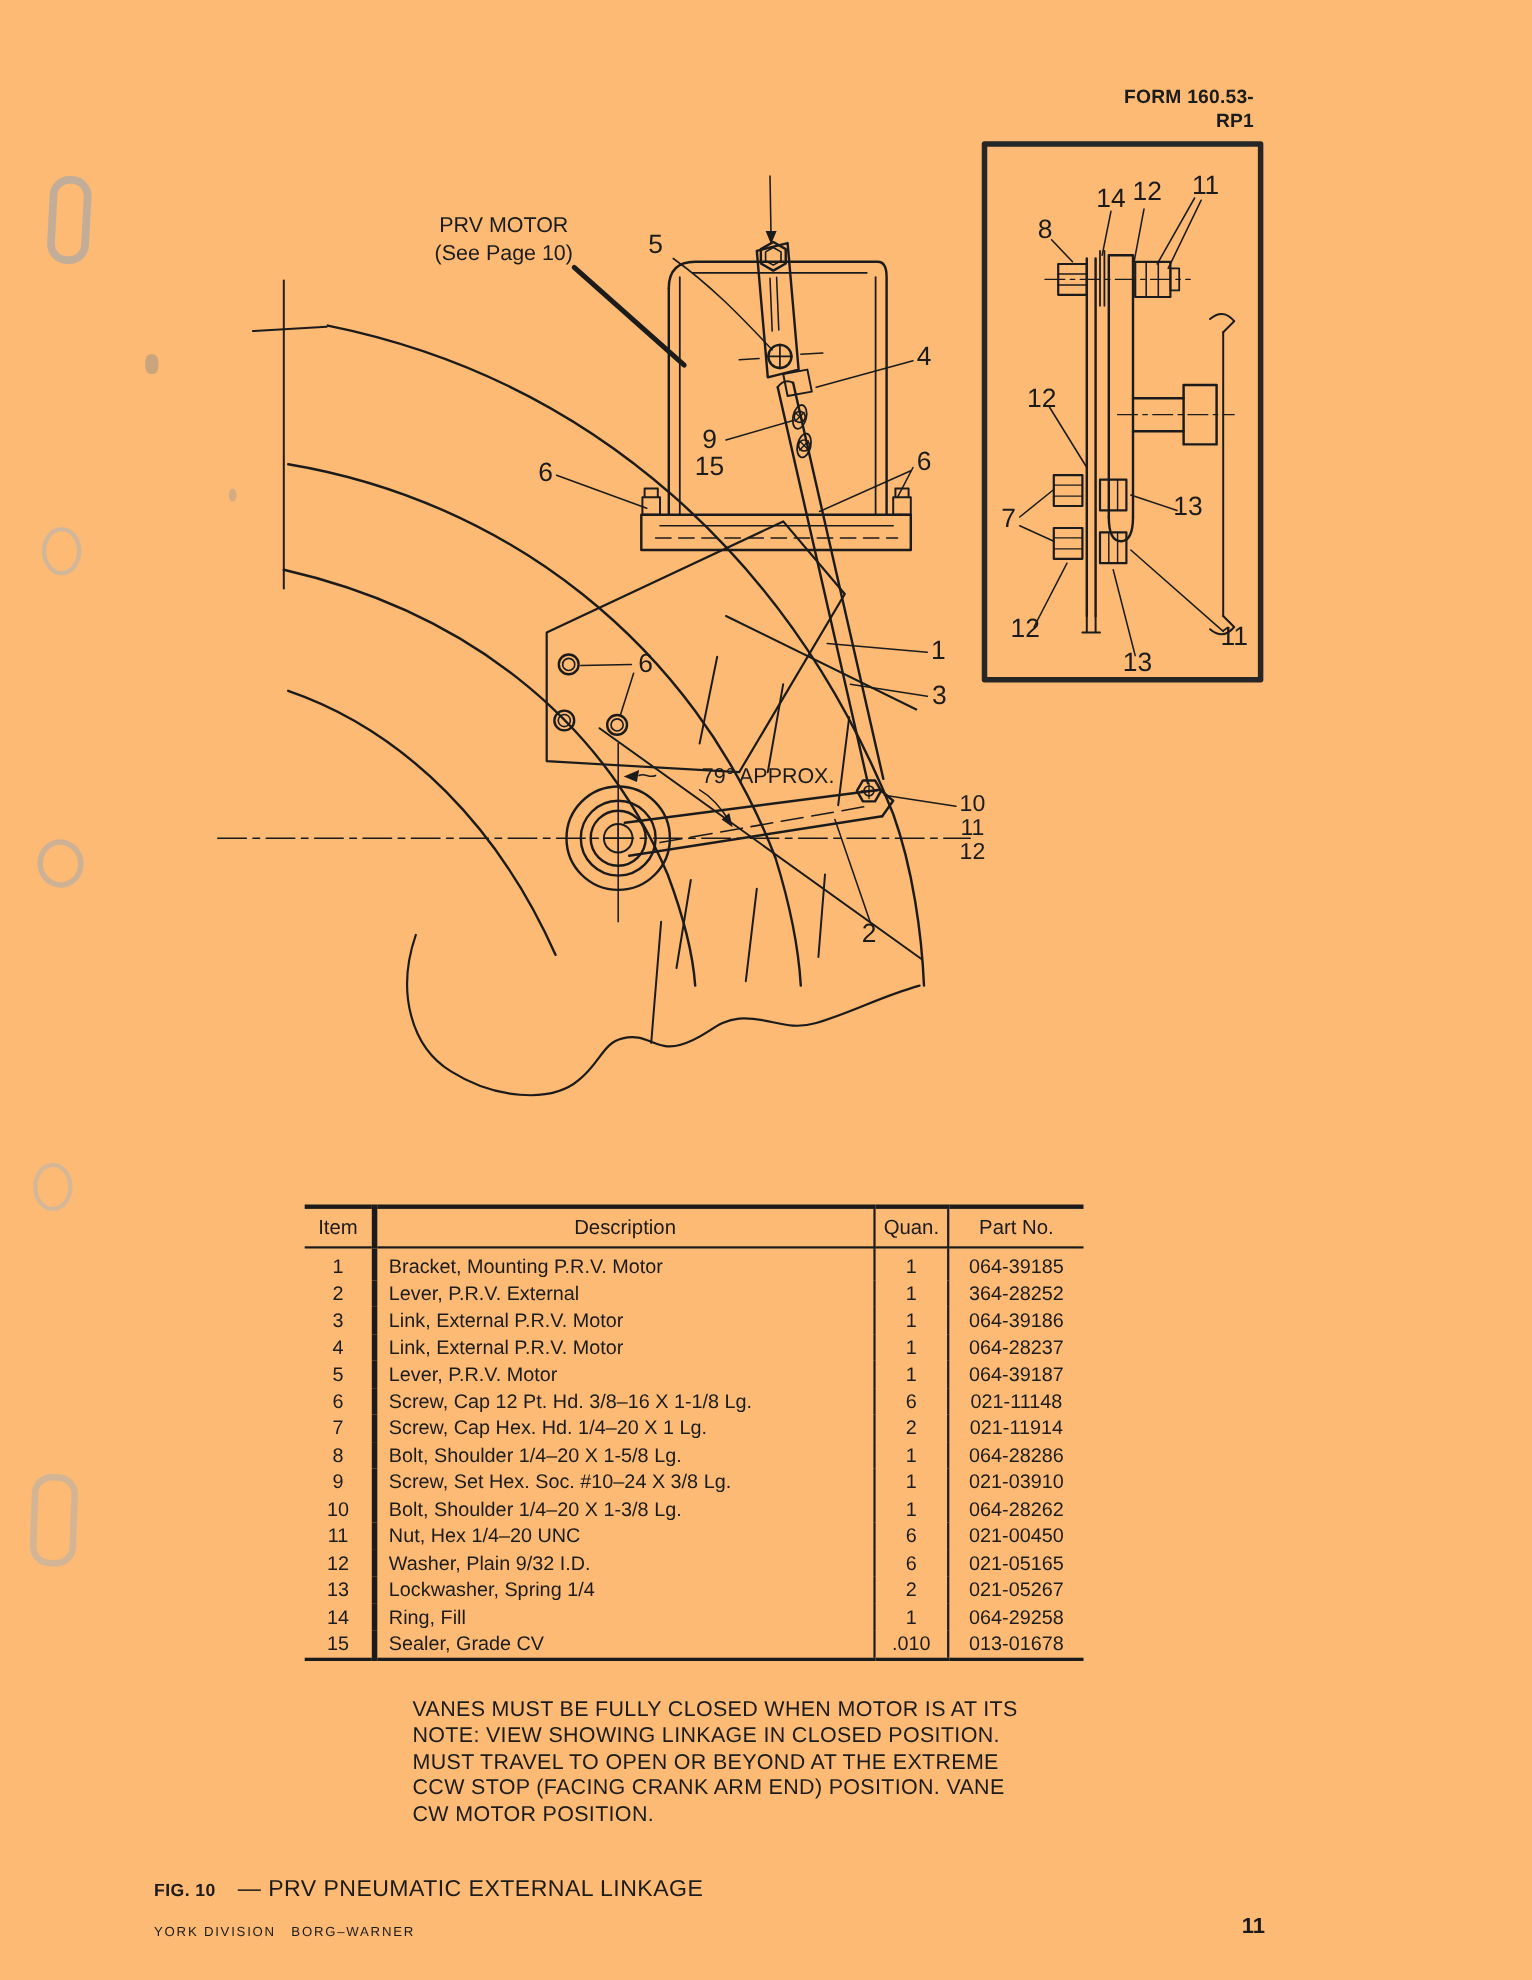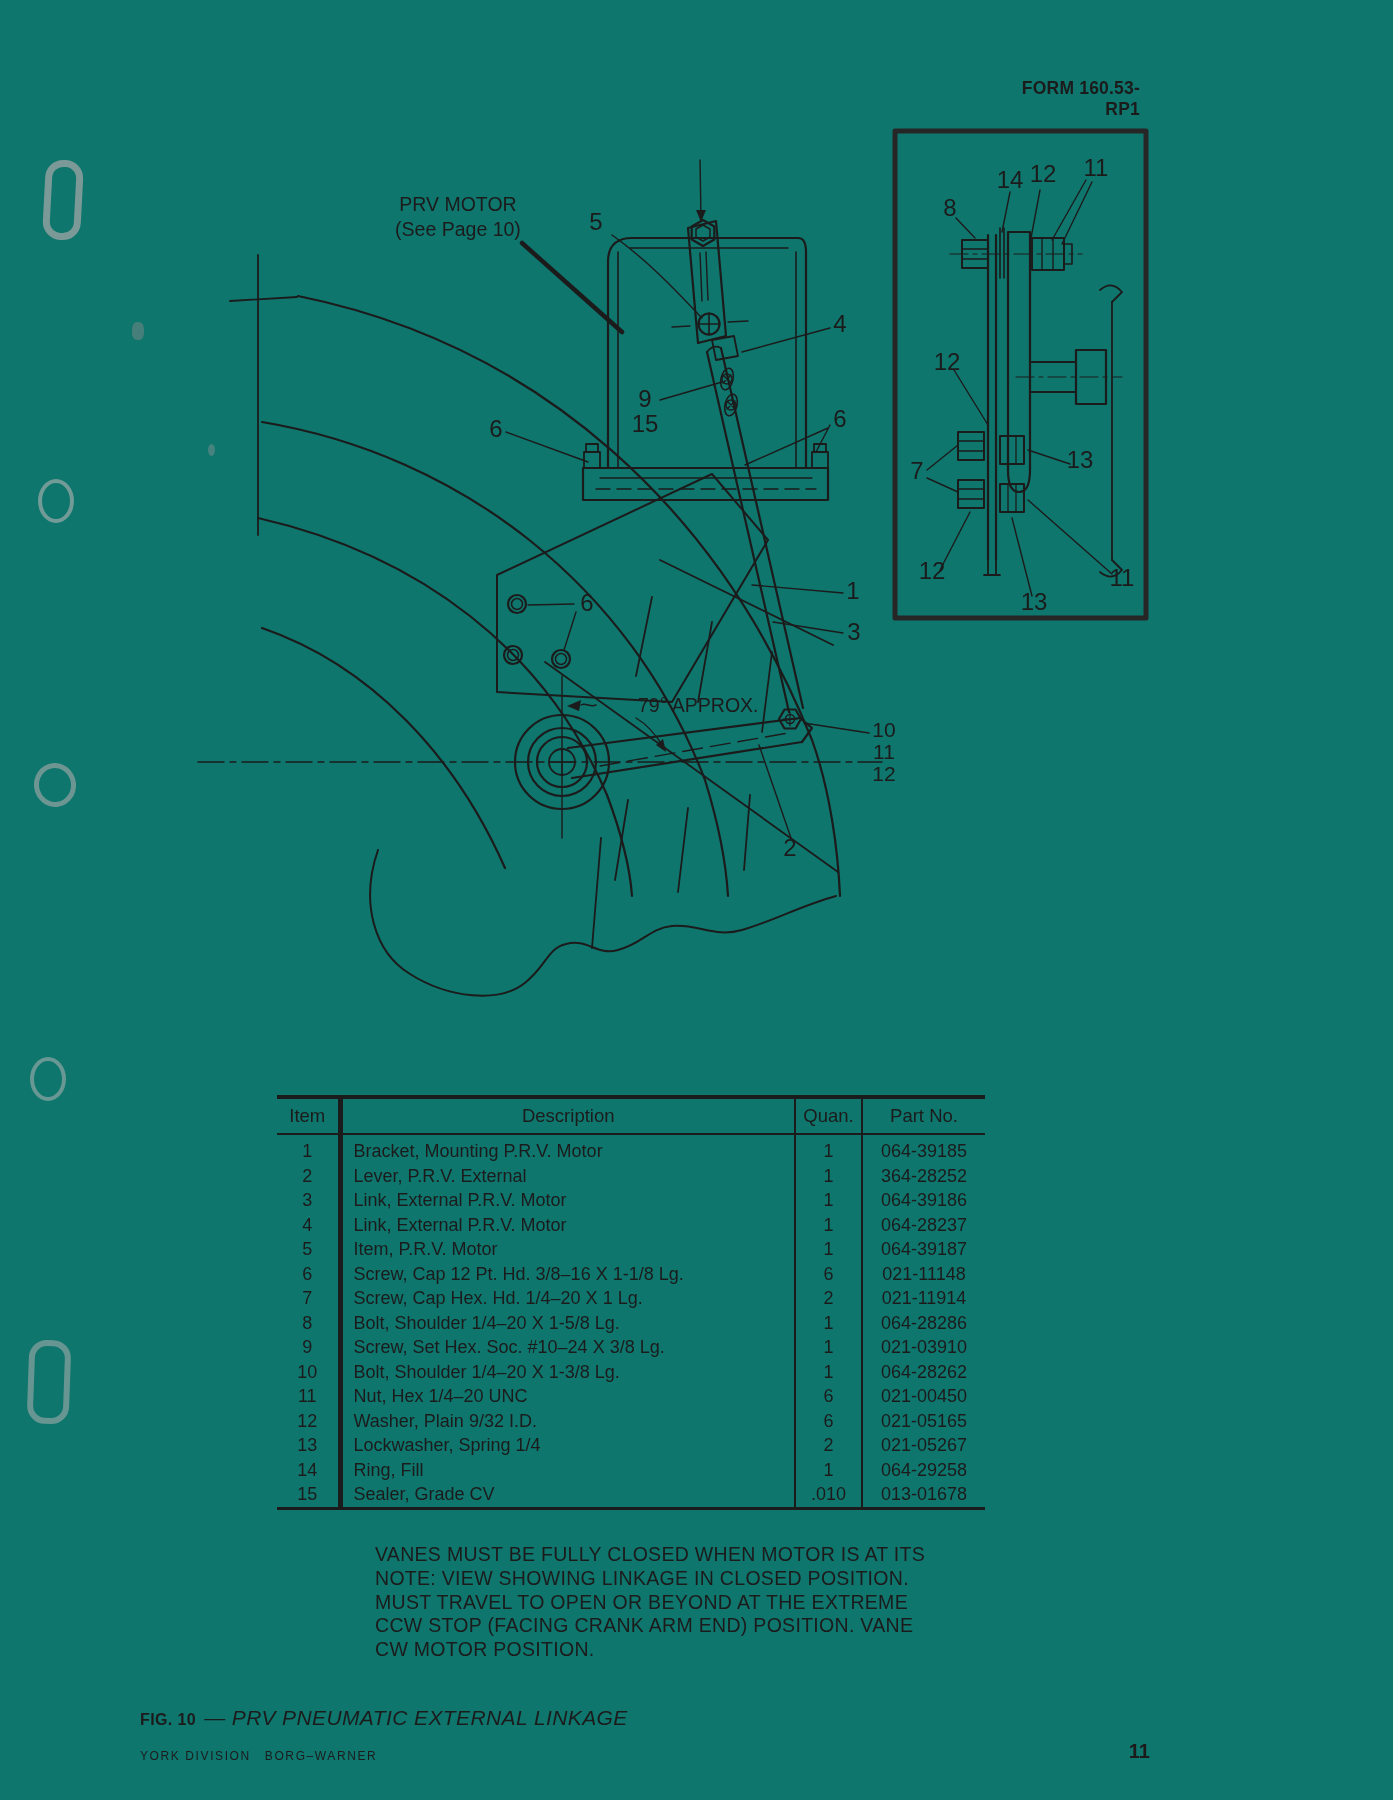--- a/index.html
+++ b/index.html
@@ -1,20 +1,20 @@
 <!DOCTYPE html>
 <html><head>
 <meta charset="utf-8">
 <style>
   html,body{margin:0;padding:0;background:#e8e8e4;}
   .page{
     position:relative;
     width:1393px;height:1800px;
     margin:0 auto;
-    background:#0f766e;
+    background:#fdba74;
     font-family:"Liberation Sans", sans-serif;
     color:#1b1b1b;
     overflow:hidden;
   }
   .form-number{
     position:absolute;left:1000px;top:78px;width:140px;
     font-size:17.5px;font-weight:bold;letter-spacing:.2px;text-align:right;
   }
   
   .hole{position:absolute;border-radius:18px;}
@@ -58,21 +58,21 @@
   .parts-table tbody tr:last-child td{border-bottom:3px solid #1b1b1b;}
 
   .note-block{
     position:absolute;left:375px;top:1543px;width:560px;
     font-size:19.5px;line-height:23.8px;letter-spacing:.3px;
   }
   .fig-caption{
     position:absolute;left:140px;top:1706px;font-size:21px;letter-spacing:.4px;
   }
   .fig-caption .prefix{font-weight:bold;font-size:16px;margin-top:27px;}
-  .fig-caption .rest{margin-left:8px;font-style:italic;}
+  .fig-caption .rest{margin-left:20px;}
   .footer-line{
     position:absolute;left:140px;top:1749px;font-size:12px;letter-spacing:1.6px;
   }
   .footer-line .sep{display:inline-block;width:14px;}
   .page-number{
     position:absolute;left:1090px;top:1740px;width:60px;text-align:right;
     font-size:20px;font-weight:bold;
   }
 </style>
 </head>
@@ -319,21 +319,21 @@
           <td class="part">064-39186</td>
         </tr>
         <tr>
           <td class="item">4</td>
           <td class="desc">Link, External P.R.V. Motor</td>
           <td class="quan">1</td>
           <td class="part">064-28237</td>
         </tr>
         <tr>
           <td class="item">5</td>
-          <td class="desc">Item, P.R.V. Motor</td>
+          <td class="desc">Lever, P.R.V. Motor</td>
           <td class="quan">1</td>
           <td class="part">064-39187</td>
         </tr>
         <tr>
           <td class="item">6</td>
           <td class="desc">Screw, Cap 12 Pt. Hd. 3/8–16 X 1-1/8 Lg.</td>
           <td class="quan">6</td>
           <td class="part">021-11148</td>
         </tr>
         <tr>

